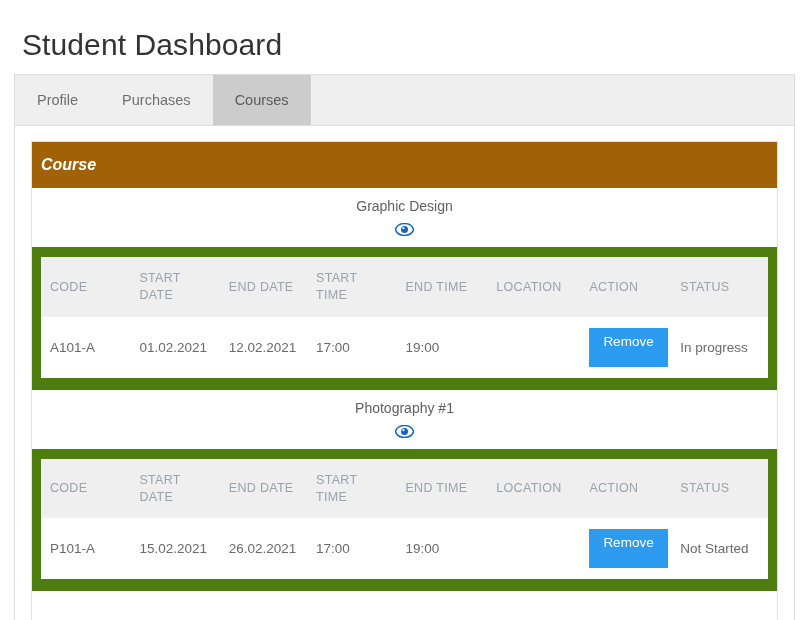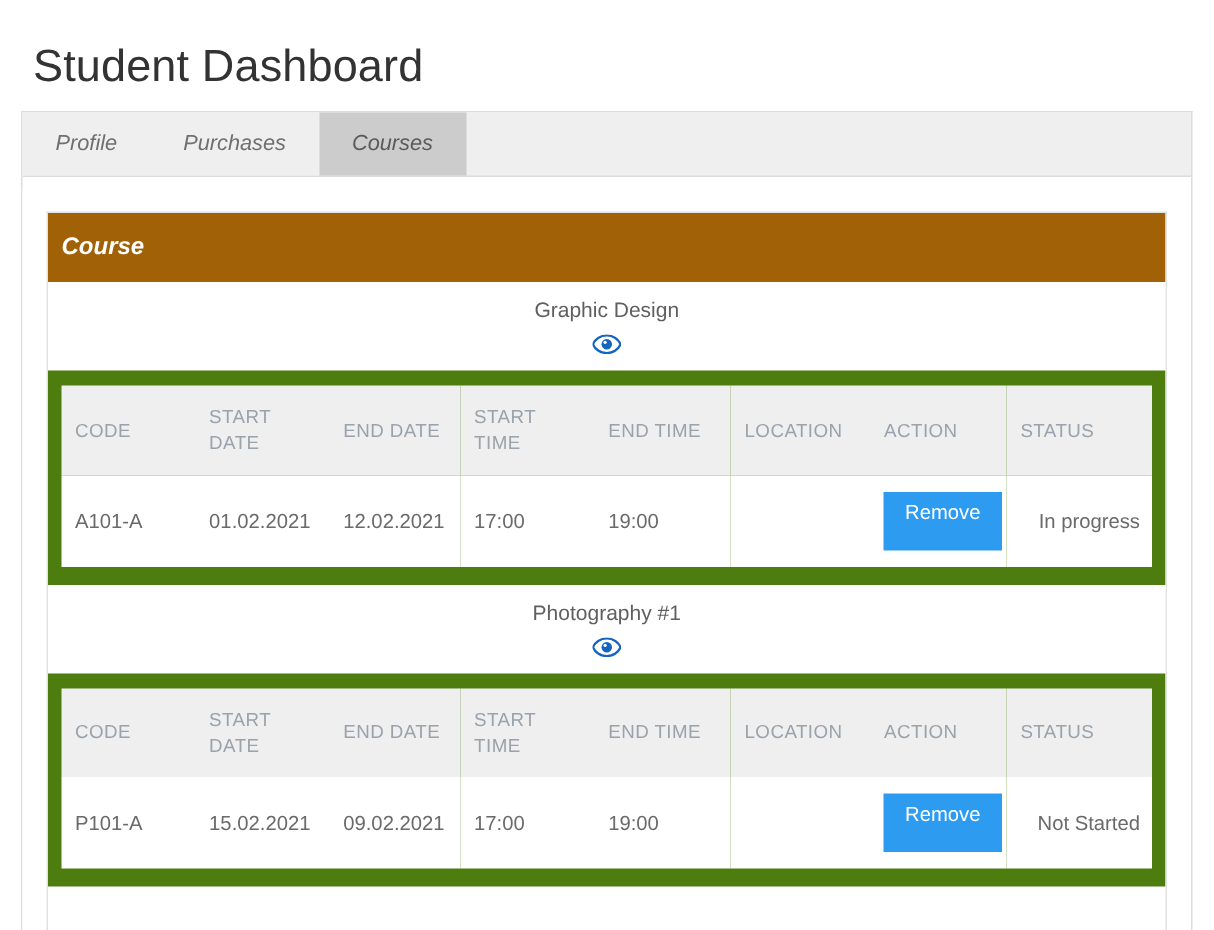--- a/index.html
+++ b/index.html
@@ -30,24 +30,23 @@
     top: 74px;
     width: 781px;
     bottom: 0;
     border: 1px solid #dddddd;
     border-bottom: none;
     background: #ffffff;
   }
 
   .tab-bar {
     display: flex;
-    height: 43px;
+    height: 51px;
     background: #efefef;
     border-bottom: 1px solid #dddddd;
-    font-style: italic;
   }
 
   .tab {
     display: flex;
     align-items: center;
     padding: 0 22px;
     font-size: 14.5px;
     color: #6f6f6f;
     background: #efefef;
     cursor: pointer;
@@ -157,21 +156,21 @@
     border: none;
     border-radius: 0;
     font-family: "Liberation Sans", sans-serif;
     font-size: 13.5px;
     line-height: 1;
     padding: 7px 14px 18px 14px;
     cursor: pointer;
   }
 
   td.cell-action { padding-left: 5px; padding-right: 5px; }
-  td.cell-status { color: #6a6a6a; text-align: right; }
+  td.cell-status { color: #6a6a6a; }
 </style>
 </head>
 <body>
 
 <h1 class="page-title">Student Dashboard</h1>
 
 <div class="tab-panel">
 
   <div class="tab-bar">
     <div class="tab">Profile</div>
@@ -268,21 +267,21 @@
               <th>END TIME</th>
               <th>LOCATION</th>
               <th>ACTION</th>
               <th>STATUS</th>
             </tr>
           </thead>
           <tbody>
             <tr>
               <td>P101-A</td>
               <td>15.02.2021</td>
-              <td>09.02.2021</td>
+              <td>26.02.2021</td>
               <td>17:00</td>
               <td>19:00</td>
               <td></td>
               <td class="cell-action">
                 <button class="btn-remove">Remove</button>
               </td>
               <td class="cell-status">Not Started</td>
             </tr>
           </tbody>
         </table>

